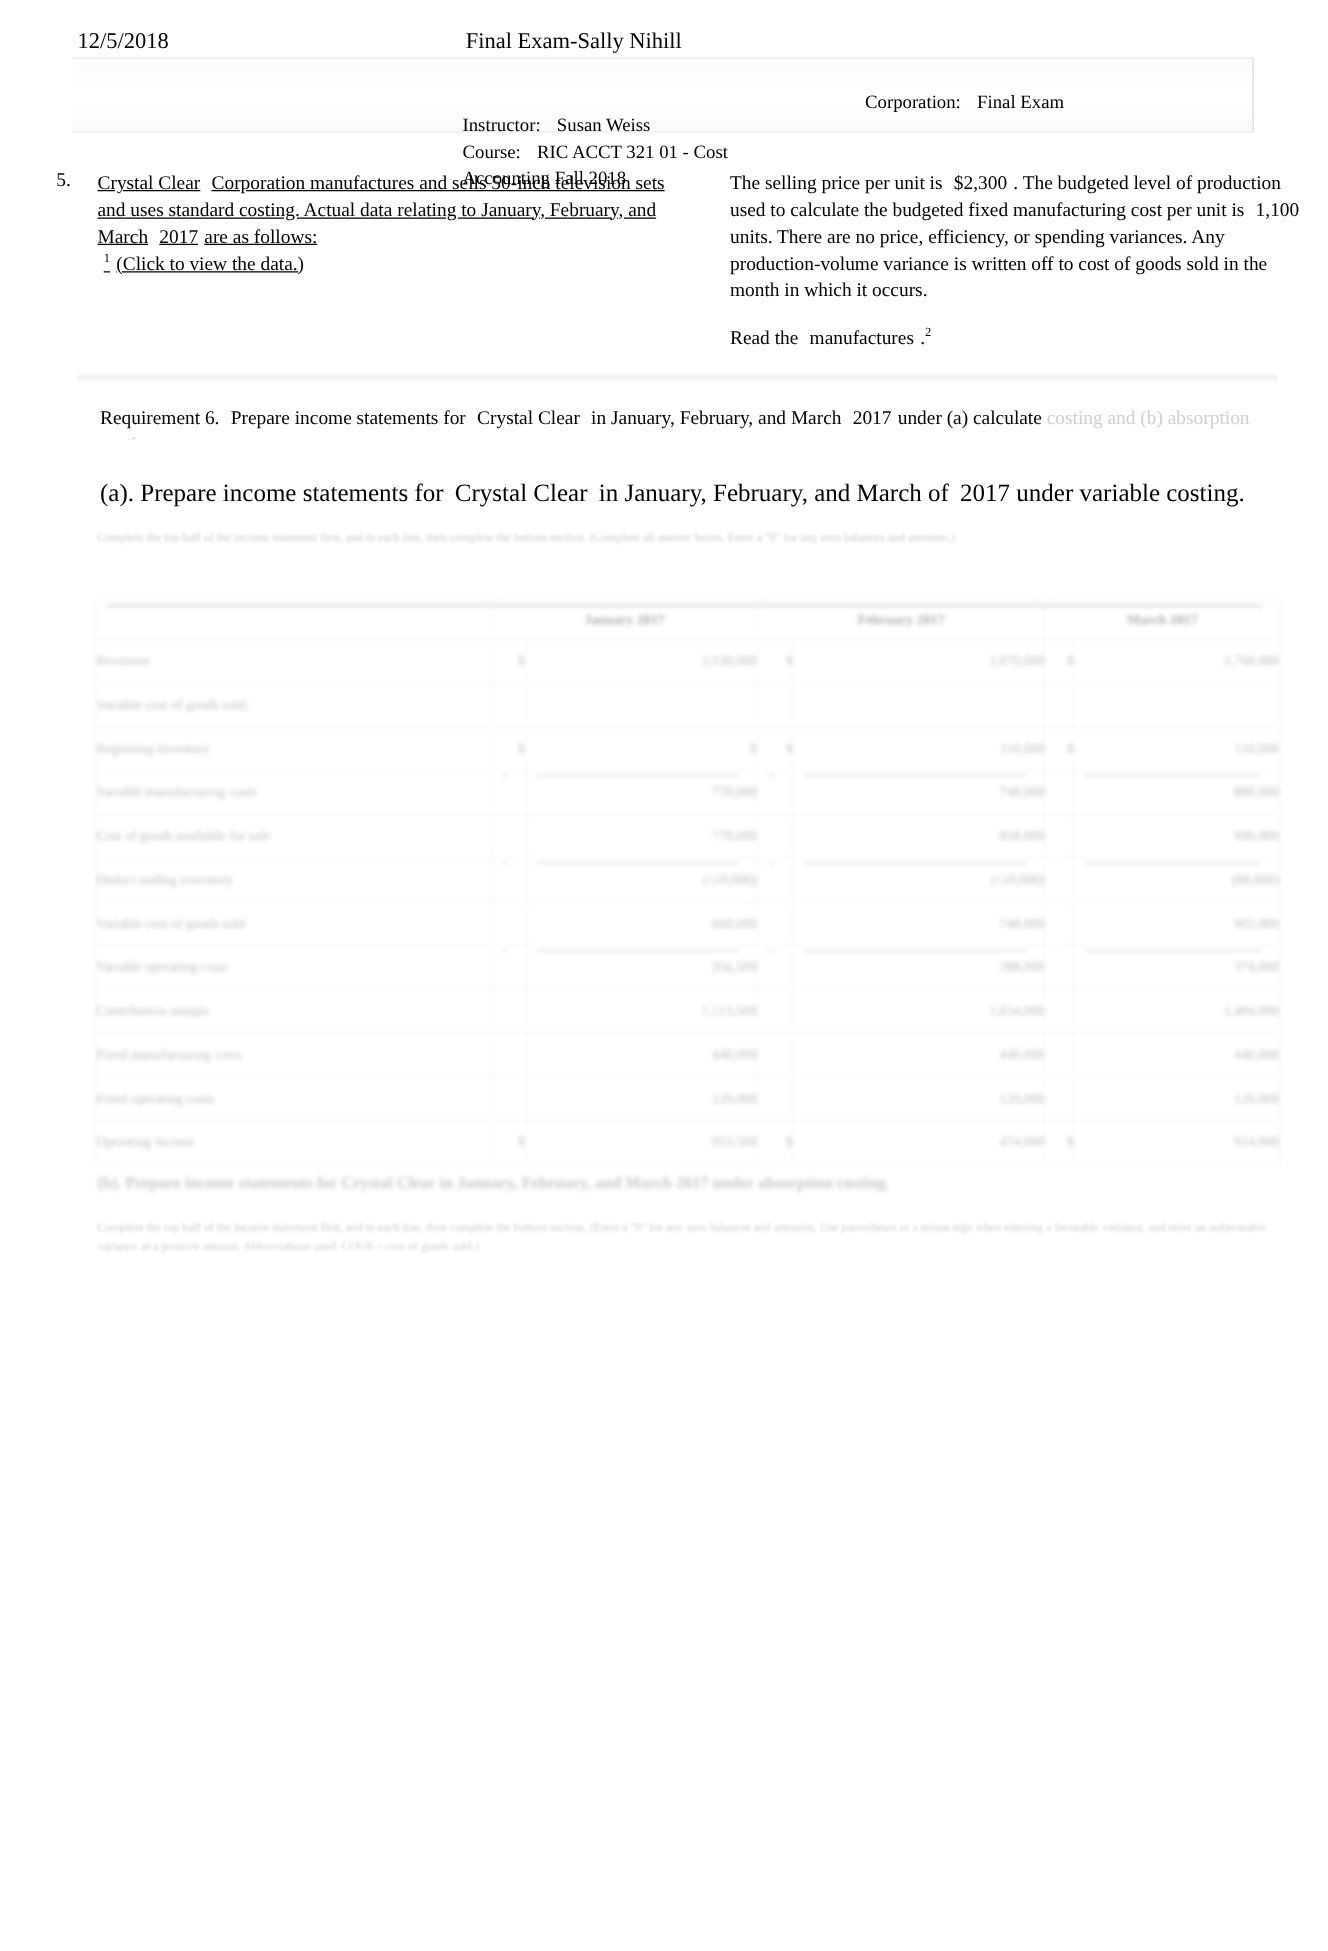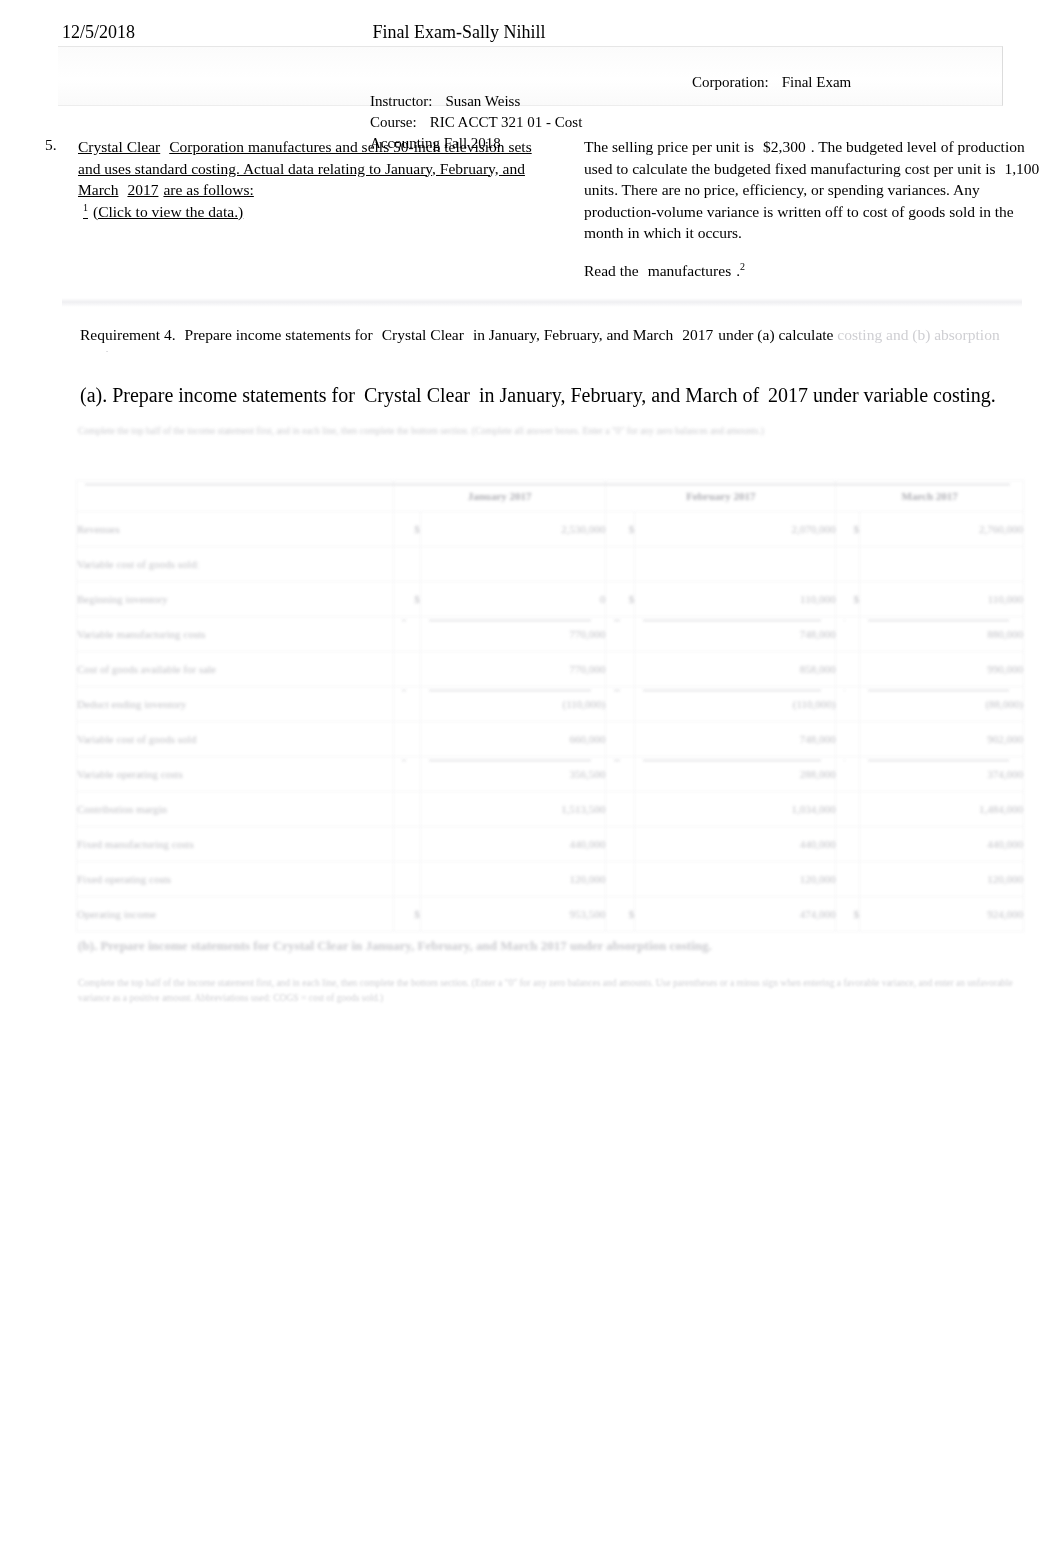--- a/index.html
+++ b/index.html
@@ -263,21 +263,21 @@
 </div>
 
 <div class="q-right">
   <p><span>The selling price per unit is</span><span class="inline-gap"></span><span>$2,300</span><span class="inline-gap-sm"></span><span>. The budgeted level of production used to calculate the budgeted fixed manufacturing cost per unit is</span><span class="inline-gap"></span><span>1,100</span><span class="inline-gap-sm"></span><span>units. There are no price, efficiency, or spending variances. Any production-volume variance is written off to cost of goods sold in the month in which it occurs.</span></p>
   <p class="sub-para"><span>Read the</span><span class="inline-gap"></span><span class="link-ish">manufactures</span><span class="inline-gap-sm"></span><span>.</span><sup>2</sup></p>
 </div>
 
 <div class="divider"></div>
 
 <div class="req1">
-  <span>Requirement 4.</span><span class="inline-gap"></span><span>Prepare income statements for</span><span class="inline-gap"></span><span>Crystal Clear</span><span class="inline-gap"></span><span>in January, February, and March</span><span class="inline-gap"></span><span>2017</span><span class="inline-gap-sm"></span><span>under (a) calculate</span>
+  <span>Requirement 6.</span><span class="inline-gap"></span><span>Prepare income statements for</span><span class="inline-gap"></span><span>Crystal Clear</span><span class="inline-gap"></span><span>in January, February, and March</span><span class="inline-gap"></span><span>2017</span><span class="inline-gap-sm"></span><span>under (a) calculate</span>
   <span class="clipped-line">costing and (b) absorption costing.</span>
 </div>
 
 <div class="part-a">
   <span>(a).</span><span class="inline-gap-sm"></span><span>Prepare income statements for</span><span class="inline-gap"></span><span>Crystal Clear</span><span class="inline-gap"></span><span>in January, February, and March of</span><span class="inline-gap"></span><span>2017</span><span class="inline-gap-sm"></span><span>under variable costing.</span>
 </div>
 
 <div class="faded-instr">Complete the top half of the income statement first, and in each line, then complete the bottom section. (Complete all answer boxes. Enter a "0" for any zero balances and amounts.)</div>
 
 <table class="stmt-table">

